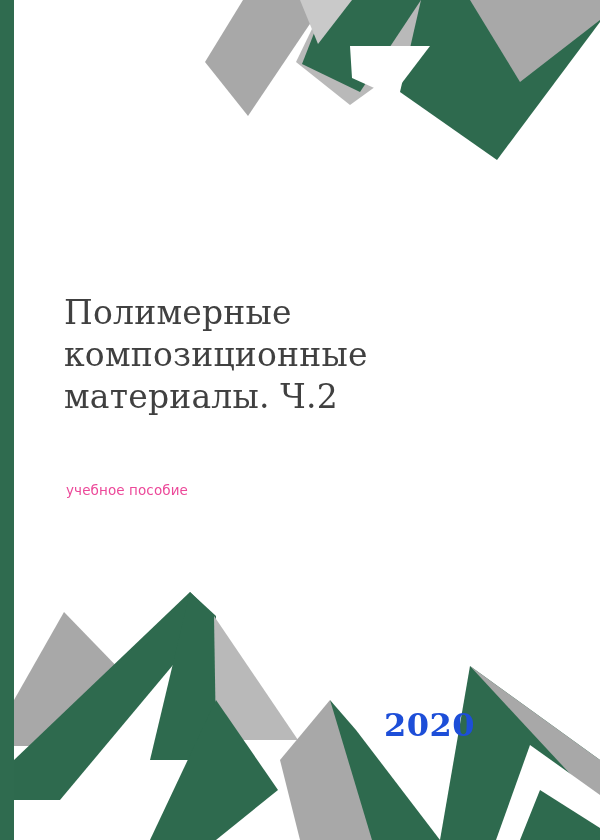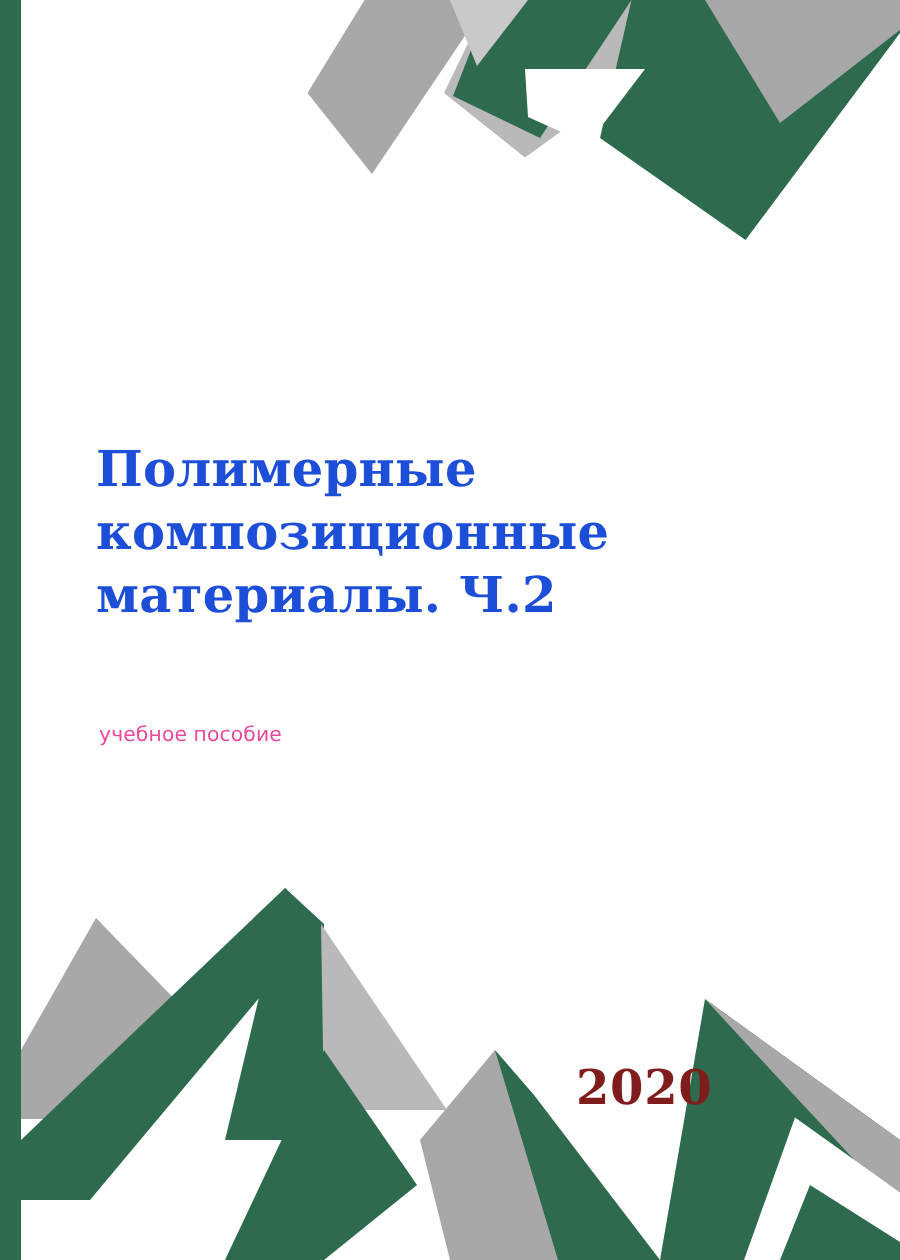--- a/index.html
+++ b/index.html
@@ -31,44 +31,44 @@
     left: 0;
     width: 600px;
     height: 840px;
   }
   .title {
     position: absolute;
     left: 64px;
     top: 292px;
     width: 430px;
     font-family: "DejaVu Serif", serif;
-    font-weight: bold;
+    font-weight: normal;
     font-size: 33px;
     line-height: 1.28;
     letter-spacing: 0.2px;
-    color: #1d4ed8;
+    color: #404040;
     white-space: pre-line;
   }
   .subtitle {
     position: absolute;
     left: 66px;
     top: 482px;
     font-family: "DejaVu Sans", sans-serif;
     font-size: 13.5px;
     color: #ec4899;
     letter-spacing: 0.1px;
   }
   .year {
     position: absolute;
     right: 125px;
     top: 706px;
     font-family: "DejaVu Serif", serif;
     font-weight: bold;
     font-size: 32px;
-    color: #7f1d1d;
+    color: #1d4ed8;
     letter-spacing: 0.5px;
   }
 </style>
 </head>
 <body>
 
 <div id="cover">
 
   <svg class="art-layer" viewBox="0 0 600 840" width="600" height="840" xmlns="http://www.w3.org/2000/svg">
 

